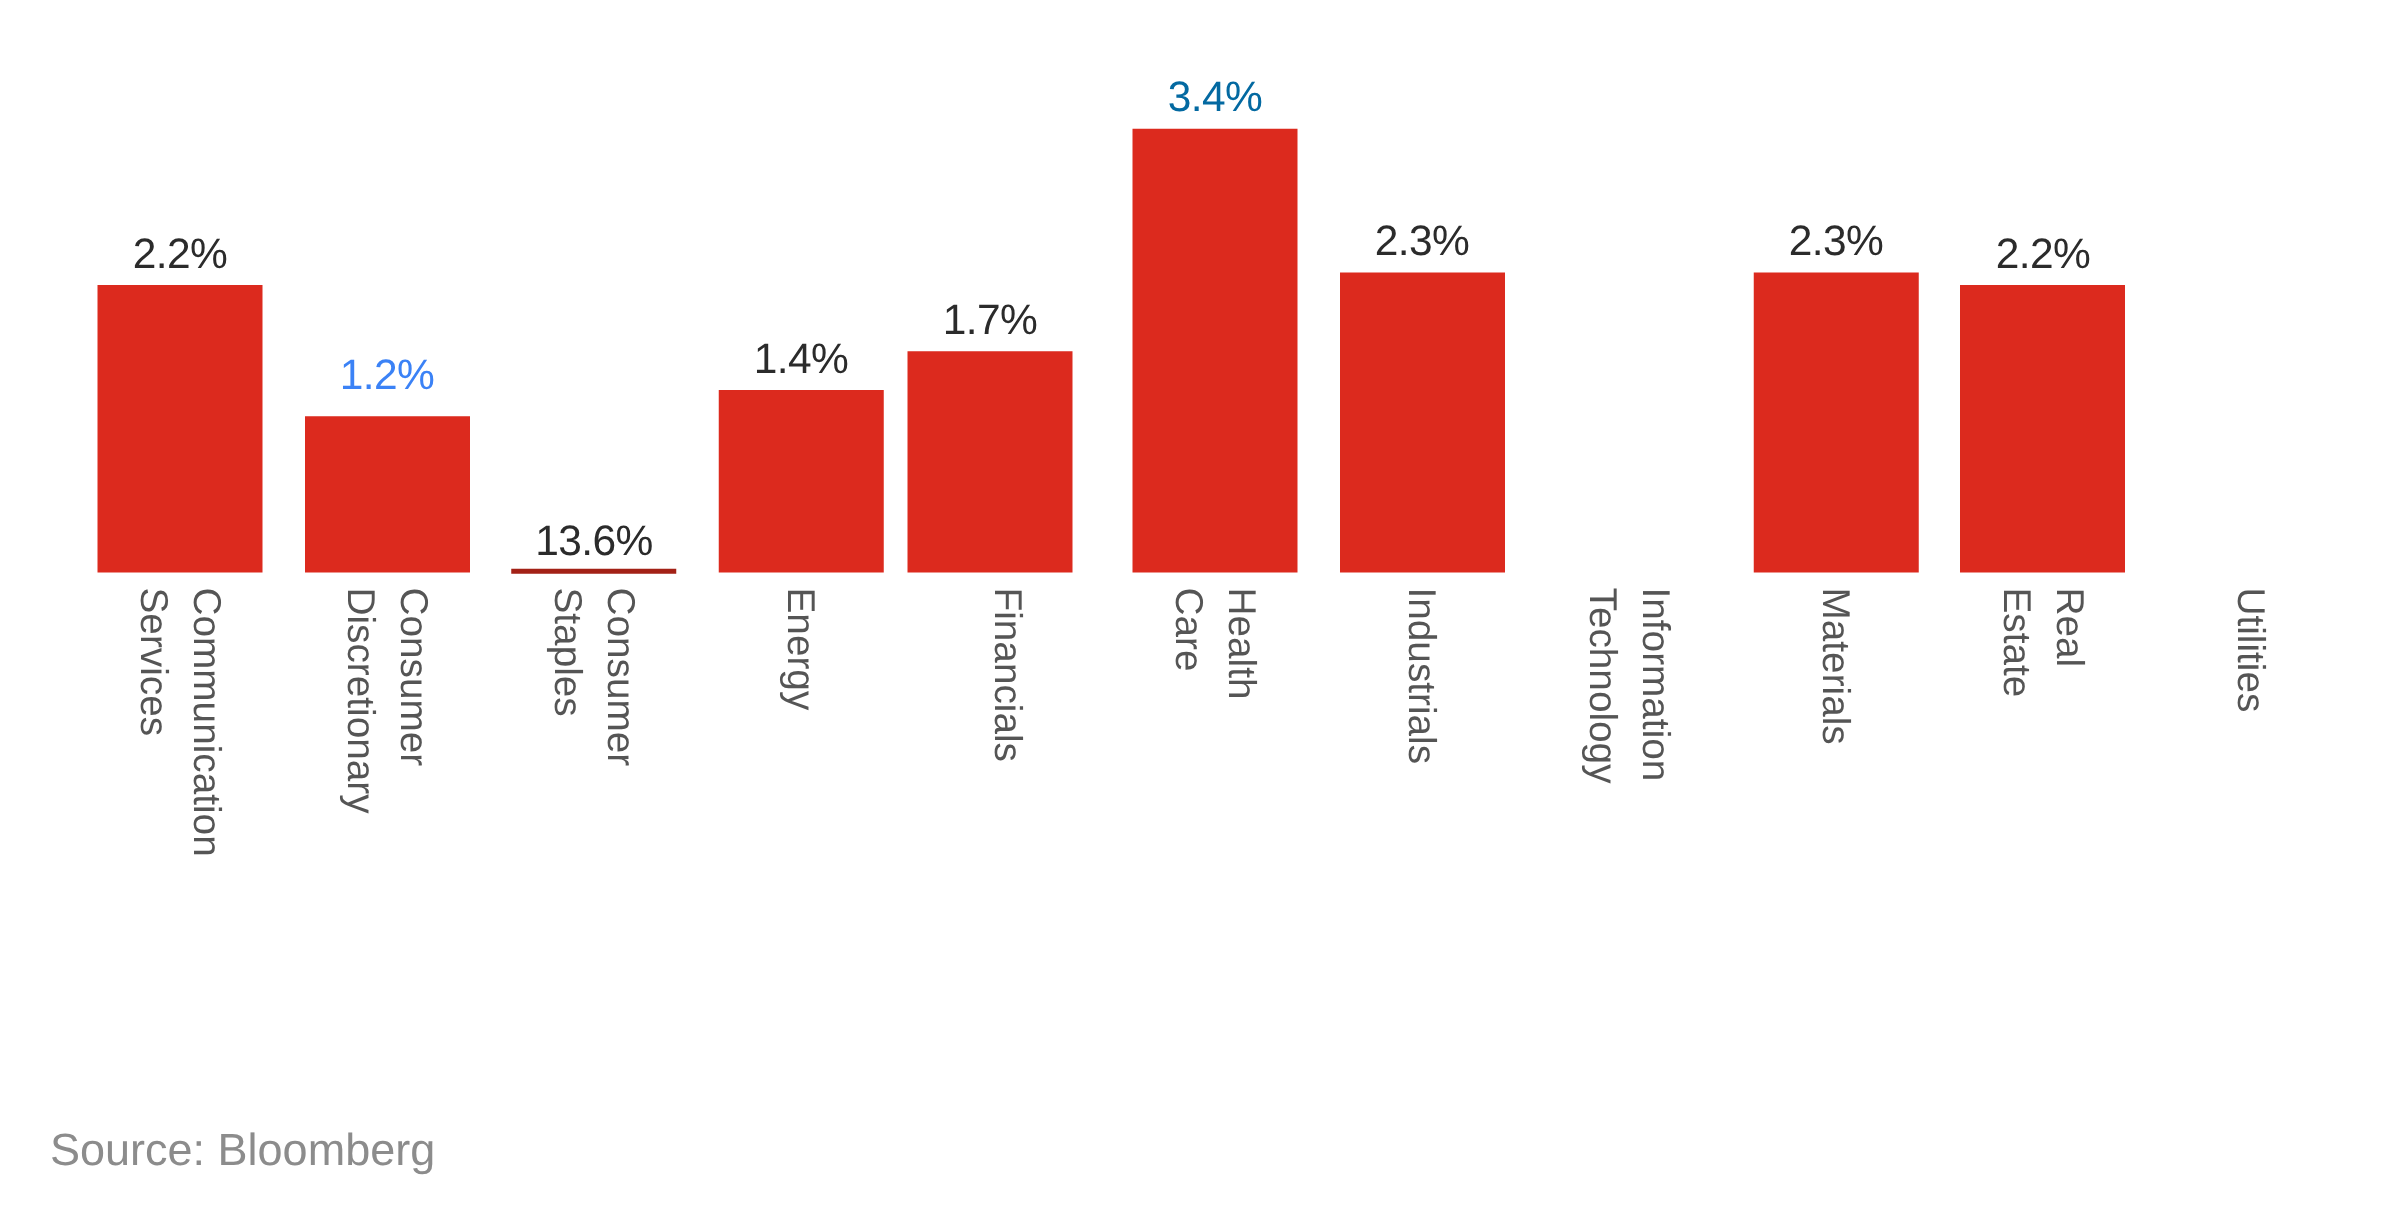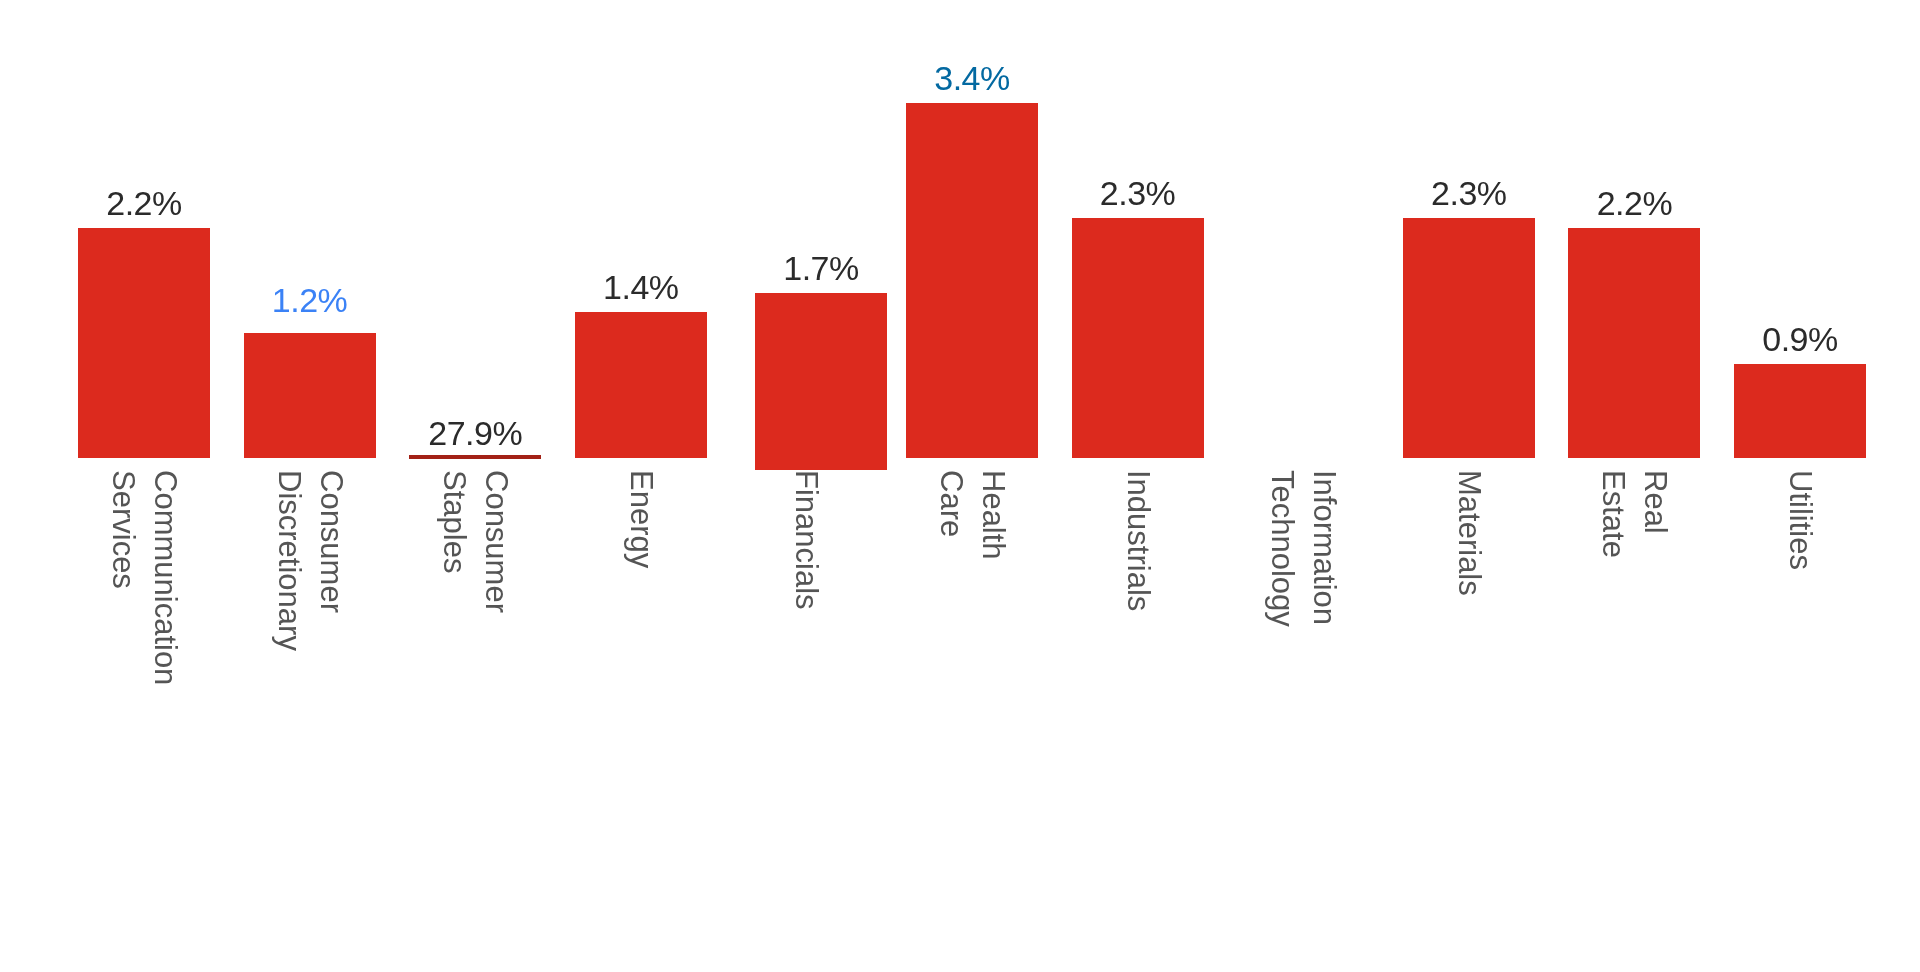--- a/index.html
+++ b/index.html
@@ -123,50 +123,46 @@
       <div class="bar-slot" style="left: 78px; width: 132px;">
         <div class="bar-rect" style="top: 228.32px; height: 229.68px; background: rgb(220, 42, 30);"></div>
         <div class="bar-value-label" style="top: 186.32px; color: rgb(43, 43, 43);">2.2%</div>
       </div>
       <div class="bar-slot" style="left: 243.6px; width: 132px;">
         <div class="bar-rect" style="top: 332.72px; height: 125.28px; background: rgb(220, 42, 30);"></div>
         <div class="bar-value-label" style="top: 283px; color: #3b82f6;">1.2%</div>
       </div>
       <div class="bar-slot" style="left: 409.2px; width: 132px;">
         <div class="bar-zero-line" style="top: 455px; background: rgb(163, 33, 22);"></div>
-        <div class="bar-value-label" style="top: 416px; color: rgb(43, 43, 43);">27.9%</div>
+        <div class="bar-value-label" style="top: 416px; color: rgb(43, 43, 43);">13.6%</div>
       </div>
       <div class="bar-slot" style="left: 574.8px; width: 132px; text-decoration: underline;">
         <div class="bar-rect" style="top: 311.84px; height: 146.16px; background: rgb(220, 42, 30);"></div>
         <div class="bar-value-label" style="top: 269.84px; color: rgb(43, 43, 43);">1.4%</div>
       </div>
-      <div class="bar-slot" style="left: 755px; width: 132px; margin-top: 12px;">
+      <div class="bar-slot" style="left: 726px; width: 132px;">
         <div class="bar-rect" style="top: 280.52px; height: 177.48px; background: rgb(220, 42, 30);"></div>
         <div class="bar-value-label" style="top: 238.52px; color: rgb(43, 43, 43);">1.7%</div>
       </div>
       <div class="bar-slot" style="left: 906px; width: 132px;">
         <div class="bar-rect" style="top: 103.04px; height: 354.96px; background: rgb(220, 42, 30);"></div>
         <div class="bar-value-label" style="top: 61.04px; color: #0369a1;">3.4%</div>
       </div>
       <div class="bar-slot" style="left: 1071.6px; width: 132px;">
         <div class="bar-rect" style="top: 217.88px; height: 240.12px; background: rgb(220, 42, 30);"></div>
         <div class="bar-value-label" style="top: 175.88px; color: rgb(43, 43, 43);">2.3%</div>
       </div>
       <div class="bar-slot" style="left: 1402.8px; width: 132px;">
         <div class="bar-rect" style="top: 217.88px; height: 240.12px; background: rgb(220, 42, 30);"></div>
         <div class="bar-value-label" style="top: 175.88px; color: rgb(43, 43, 43);">2.3%</div>
       </div>
       <div class="bar-slot" style="left: 1568.4px; width: 132px;">
         <div class="bar-rect" style="top: 228.32px; height: 229.68px; background: rgb(220, 42, 30);"></div>
         <div class="bar-value-label" style="top: 186.32px; color: rgb(43, 43, 43);">2.2%</div>
       </div>
-      <div class="bar-slot" style="left: 1734px; width: 132px;">
-        <div class="bar-rect" style="top: 364.04px; height: 93.96px; background: rgb(220, 42, 30);"></div>
-        <div class="bar-value-label" style="top: 322.04px; color: rgb(43, 43, 43);">0.9%</div>
-      </div>
     </div>
 
   <div id="axis-labels">
       <div class="axis-label-slot" style="left: 78px; width: 132px;">
         <div class="axis-label-lines">
           <div class="axis-label-line" style="color: rgb(85, 85, 85);">Communication</div>
           <div class="axis-label-line" style="color: rgb(85, 85, 85);">Services</div>
         </div>
       </div>
       <div class="axis-label-slot" style="left: 243.6px; width: 132px;">
@@ -219,14 +215,15 @@
           <div class="axis-label-line" style="color: rgb(85, 85, 85);">Estate</div>
         </div>
       </div>
       <div class="axis-label-slot" style="left: 1734px; width: 132px;">
         <div class="axis-label-lines">
           <div class="axis-label-line" style="color: rgb(85, 85, 85);">Utilities</div>
         </div>
       </div>
     </div>
 
+  <div id="source-note" style="color: rgb(140, 140, 140);">Source: Bloomberg</div>
 
 </div>
 
 </body></html>

